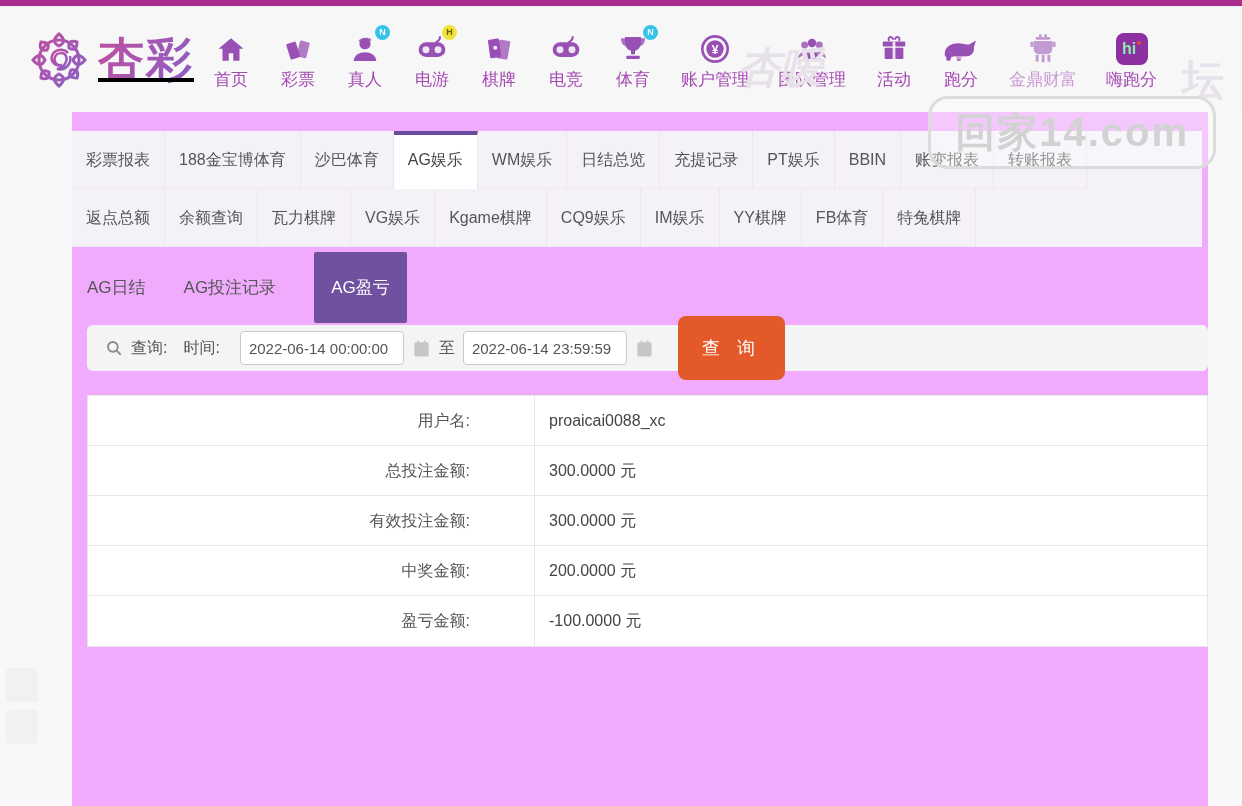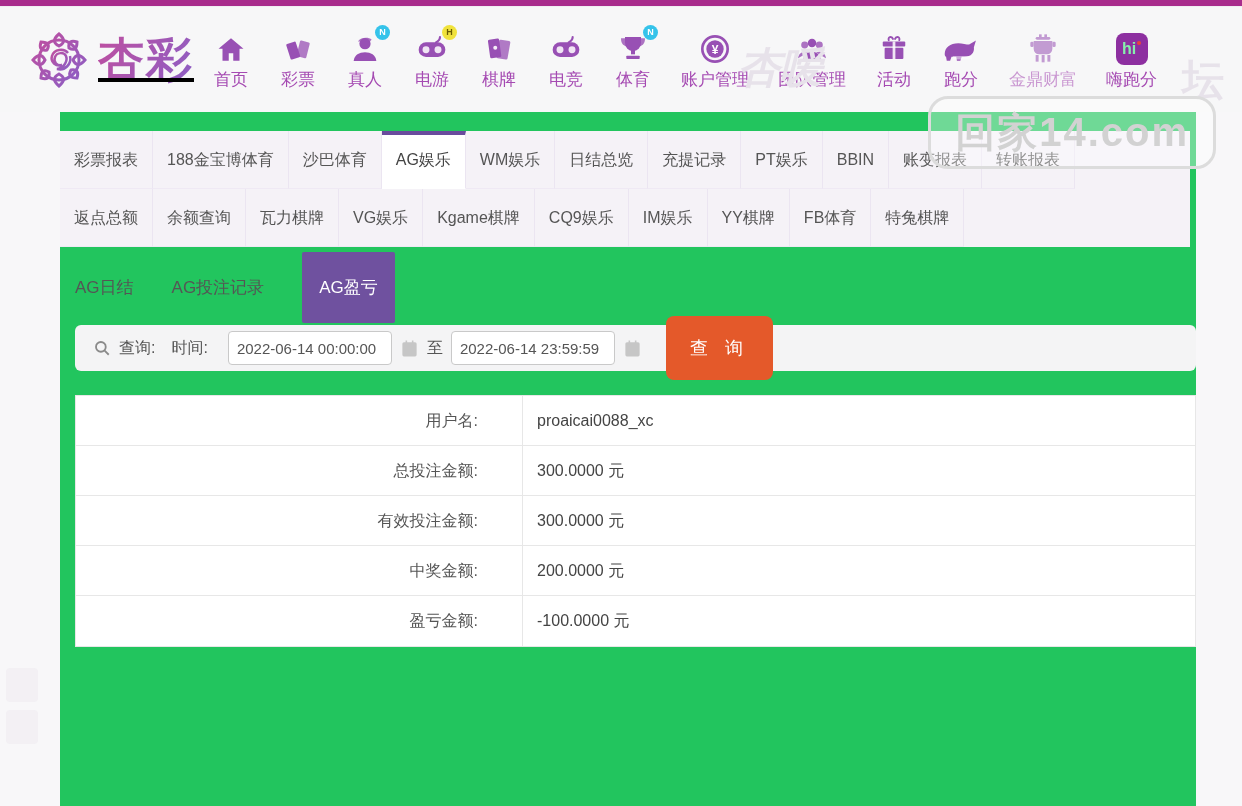--- a/index.html
+++ b/index.html
@@ -28,21 +28,21 @@
   .dim { opacity:.55; }
 
   
   .watermark { position:absolute; top:96px; right:26px; z-index:6; border:3px solid #dcdcdc; border-radius:20px; padding:6px 24px;
     font-size:40px; font-weight:bold; color:#d2d2d2; letter-spacing:2px; background:rgba(255,255,255,.35); }
   .wm-decor { position:absolute; font-size:42px; color:#e7e2ea; font-weight:bold; z-index:1; }
   .wm-decor.left { top:40px; right:420px;font-style:italic; }
   .wm-decor.right { top:52px; right:18px; }
 
   
-  .card { position:absolute; left:60px; top:112px; width:1136px; height:694px; background:#22c55e; }
+  .card { position:absolute; left:72px; top:112px; width:1136px; height:694px; background:#f0abfc; }
 
   
   .tabs { width:1130px; background:#f5f2f7; display:flex; flex-wrap:wrap; margin-top:19px; }
   .tab { height:58px; line-height:58px; padding:0 14px; font-size:16px; color:#555; cursor:pointer;
     border-right:1px solid #ebe5f1; border-bottom:1px solid #efe9f4; white-space:nowrap; }
   .tab.active { background:#fff; border-top:4px solid #6a4b9d; line-height:50px; color:#444; border-bottom:1px solid #fff; }
   .flex-break { flex-basis:100%; height:0; }
 
   
   .subtabs { display:flex; align-items:center; gap:38px; margin:22px 0 0 15px; height:36px; }
@@ -56,21 +56,21 @@
   .date-input { width:164px; height:34px; border:1px solid #c9c9c9; border-radius:4px; background:#fff;
     font-size:15px; color:#555; padding:0 8px; font-family:"Liberation Sans",sans-serif; }
   .cal-icon { color:#c6c6c6; display:flex; }
   .query-btn { margin-left:16px; background:#e4592a; border:none; border-radius:8px; color:#fff;
     font-size:18px; padding:20px 24px; letter-spacing:6px; cursor:pointer; font-family:"Liberation Sans",sans-serif; }
 
   
   .report { margin:24px 0 0 15px; width:1121px; border:1px solid #e7e7e7; background:#fff; }
   .report-row { display:flex; height:50px; border-bottom:1px solid #e7e7e7; }
   .report-row:last-child { border-bottom:none; }
-  .report-label { width:447px; border-right:1px solid #e7e7e7; text-align:right; padding-right:44px;
+  .report-label { width:447px; border-right:1px solid #e7e7e7; text-align:right; padding-right:64px;
     line-height:50px; font-size:16px; color:#555; }
   .report-value { padding-left:14px; line-height:50px; font-size:16px; color:#444; }
 
   
   .ghost { position:absolute; left:6px; width:32px; height:34px; background:#f1eef3; border-radius:4px; opacity:.8; }
   .ghost.g1 { top:668px; } .ghost.g2 { top:710px; }
 </style>
 </head>
 <body>
 

